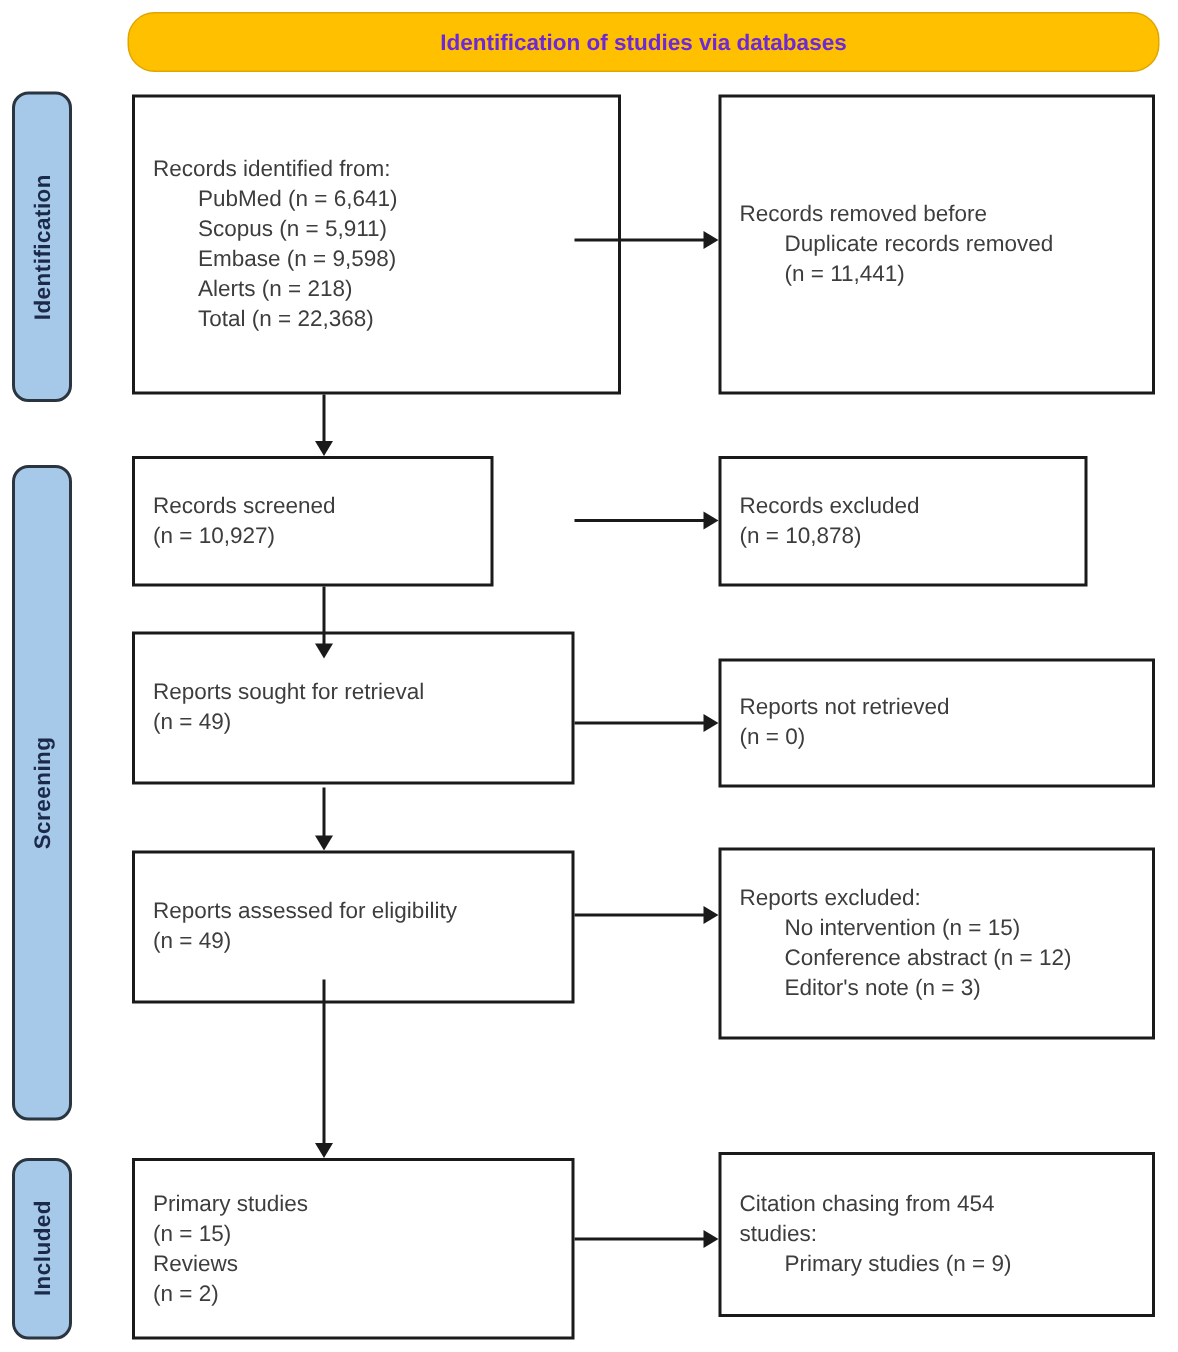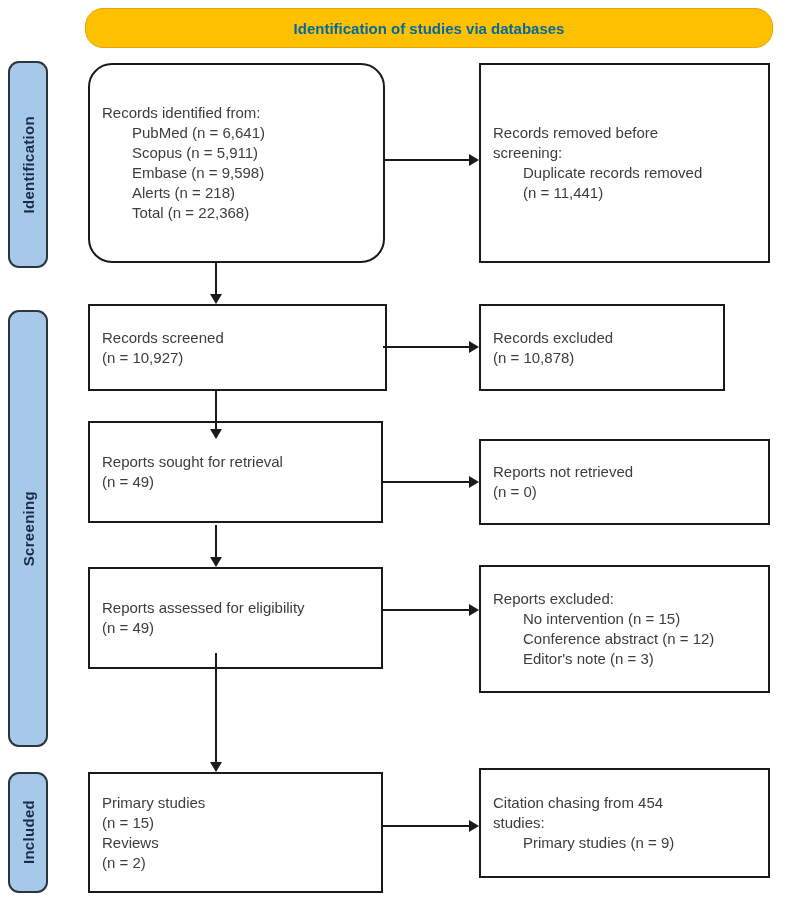--- a/index.html
+++ b/index.html
@@ -7,21 +7,21 @@
     position:relative;
     width:785px;height:901px;
     background:#ffffff;
     font-family:"Liberation Sans", sans-serif;
     overflow:hidden;
   }
   .banner{
     position:absolute;left:85px;top:8px;width:688px;height:40px;
     background:#FFC000;border:1px solid #E2A500;border-radius:18px;
     display:flex;align-items:center;justify-content:center;
-    font-size:15px;font-weight:bold;color:#0369a1;
+    font-size:15px;font-weight:bold;color:#6d28d9;
     box-sizing:border-box;
   }
   .stage-bar{
     position:absolute;left:8px;width:40px;
     background:#A6C9EA;border:2px solid #2B3540;border-radius:11px;
     display:flex;align-items:center;justify-content:center;
     box-sizing:border-box;
   }
   .stage-bar .vtext{
     writing-mode:vertical-rl;transform:rotate(180deg);
@@ -63,36 +63,35 @@
   <div class="stage-bar" style="top:61px;height:207px;">
     <span class="vtext">Identification</span>
   </div>
   <div class="stage-bar" style="top:310px;height:437px;">
     <span class="vtext">Screening</span>
   </div>
   <div class="stage-bar" style="top:772px;height:121px;">
     <span class="vtext">Included</span>
   </div>
 
-  <div class="box" style="left:88px;top:63px;width:297px;height:200px;border-radius:24px;">
+  <div class="box" style="left:88px;top:63px;width:326px;height:200px;">
     <div class="line">Records identified from:</div>
     <div class="line indent">PubMed (n = 6,641)</div>
     <div class="line indent">Scopus (n = 5,911)</div>
     <div class="line indent">Embase (n = 9,598)</div>
     <div class="line indent">Alerts (n = 218)</div>
     <div class="line indent">Total (n = 22,368)</div>
   </div>
   <div class="box" style="left:479px;top:63px;width:291px;height:200px;">
     <div class="line">Records removed before</div>
-    <div class="line">screening:</div>
     <div class="line indent">Duplicate records removed</div>
     <div class="line indent">(n = 11,441)</div>
   </div>
 
-  <div class="box" style="left:88px;top:304px;width:299px;height:87px;">
+  <div class="box" style="left:88px;top:304px;width:241px;height:87px;">
     <div class="line">Records screened</div>
     <div class="line">(n = 10,927)</div>
   </div>
   <div class="box" style="left:479px;top:304px;width:246px;height:87px;">
     <div class="line">Records excluded</div>
     <div class="line">(n = 10,878)</div>
   </div>
 
   <div class="box" style="left:88px;top:421px;width:295px;height:102px;">
     <div class="line">Reports sought for retrieval</div>

